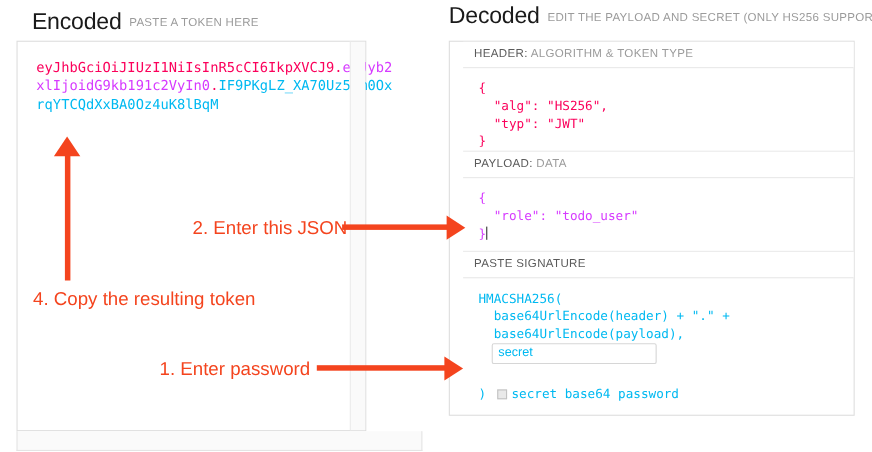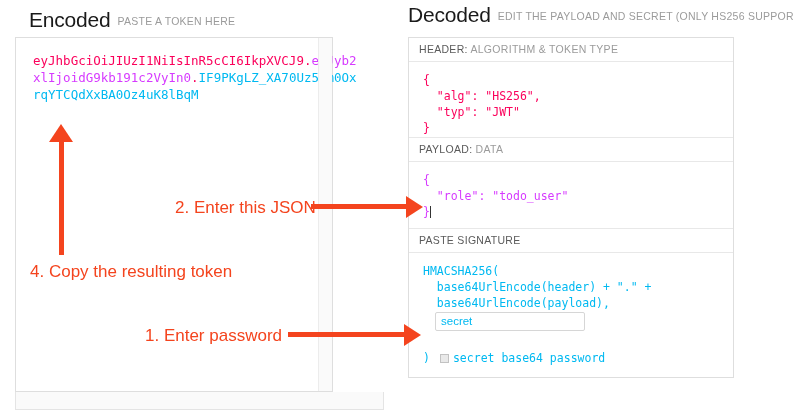--- a/index.html
+++ b/index.html
@@ -86,25 +86,26 @@
     border: 1px solid #e4e4e4;
     border-top: none;
     box-sizing: border-box;
   }
 
   
   #decoded-panel {
     position: absolute;
     left: 408px;
     top: 37px;
-    width: 326px;
+    width: 369px;
     height: 341px;
     border: 1px solid #dedede;
     background: #ffffff;
     box-sizing: border-box;
+    padding-left: 12px;
   }
   .section-label {
     height: 23px;
     line-height: 23px;
     padding-left: 10px;
     font-size: 10.5px;
     letter-spacing: 0.3px;
     color: #9b9b9b;
     border-bottom: 1px solid #e8e8e8;
     background: #ffffff;

